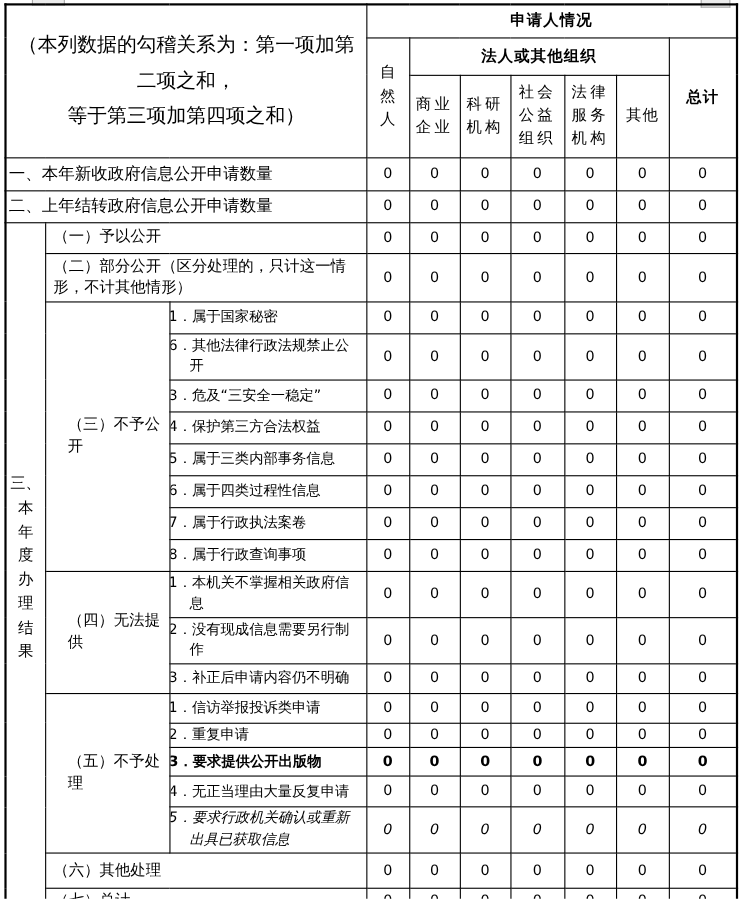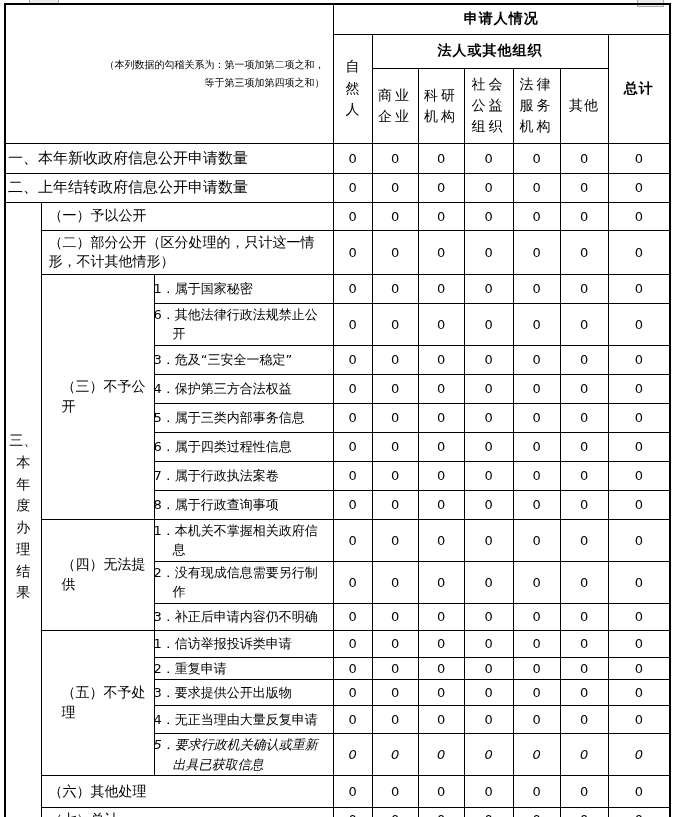--- a/index.html
+++ b/index.html
@@ -34,29 +34,29 @@
   }
   td {
     border: 1px solid #000;
     padding: 0;
     vertical-align: middle;
     overflow: hidden;
   }
   
   tr.h30 { height: 30px; } tr.h34 { height: 34px; } tr.h75 { height: 75px; }
   tr.h29 { height: 29px; } tr.h28 { height: 28px; } tr.h44 { height: 44px; }
-  tr.h27 { height: 27px; } tr.h19 { height: 19px; } tr.h26 { height: 26px; }
+  tr.h27 { height: 27px; } tr.h19 { height: 19px; } tr.h26 { height: 26px; font-weight: bold; }
   tr.h42 { height: 42px; font-style: italic; } tr.h32 { height: 32px; } tr.h23 { height: 23px; }
 
   .note {
-    font-size: 10px;
+    font-size: 18px;
     line-height: 1.8;
     padding: 16px 8px;
     white-space: pre-line;
-    text-align: right;
+    text-align: center;
     vertical-align: middle;
   }
   .htitle {
     text-align: center;
     font-size: 14px;
     letter-spacing: 1px;
     font-weight: bold;
   }
   .vert {
     white-space: pre-line;

